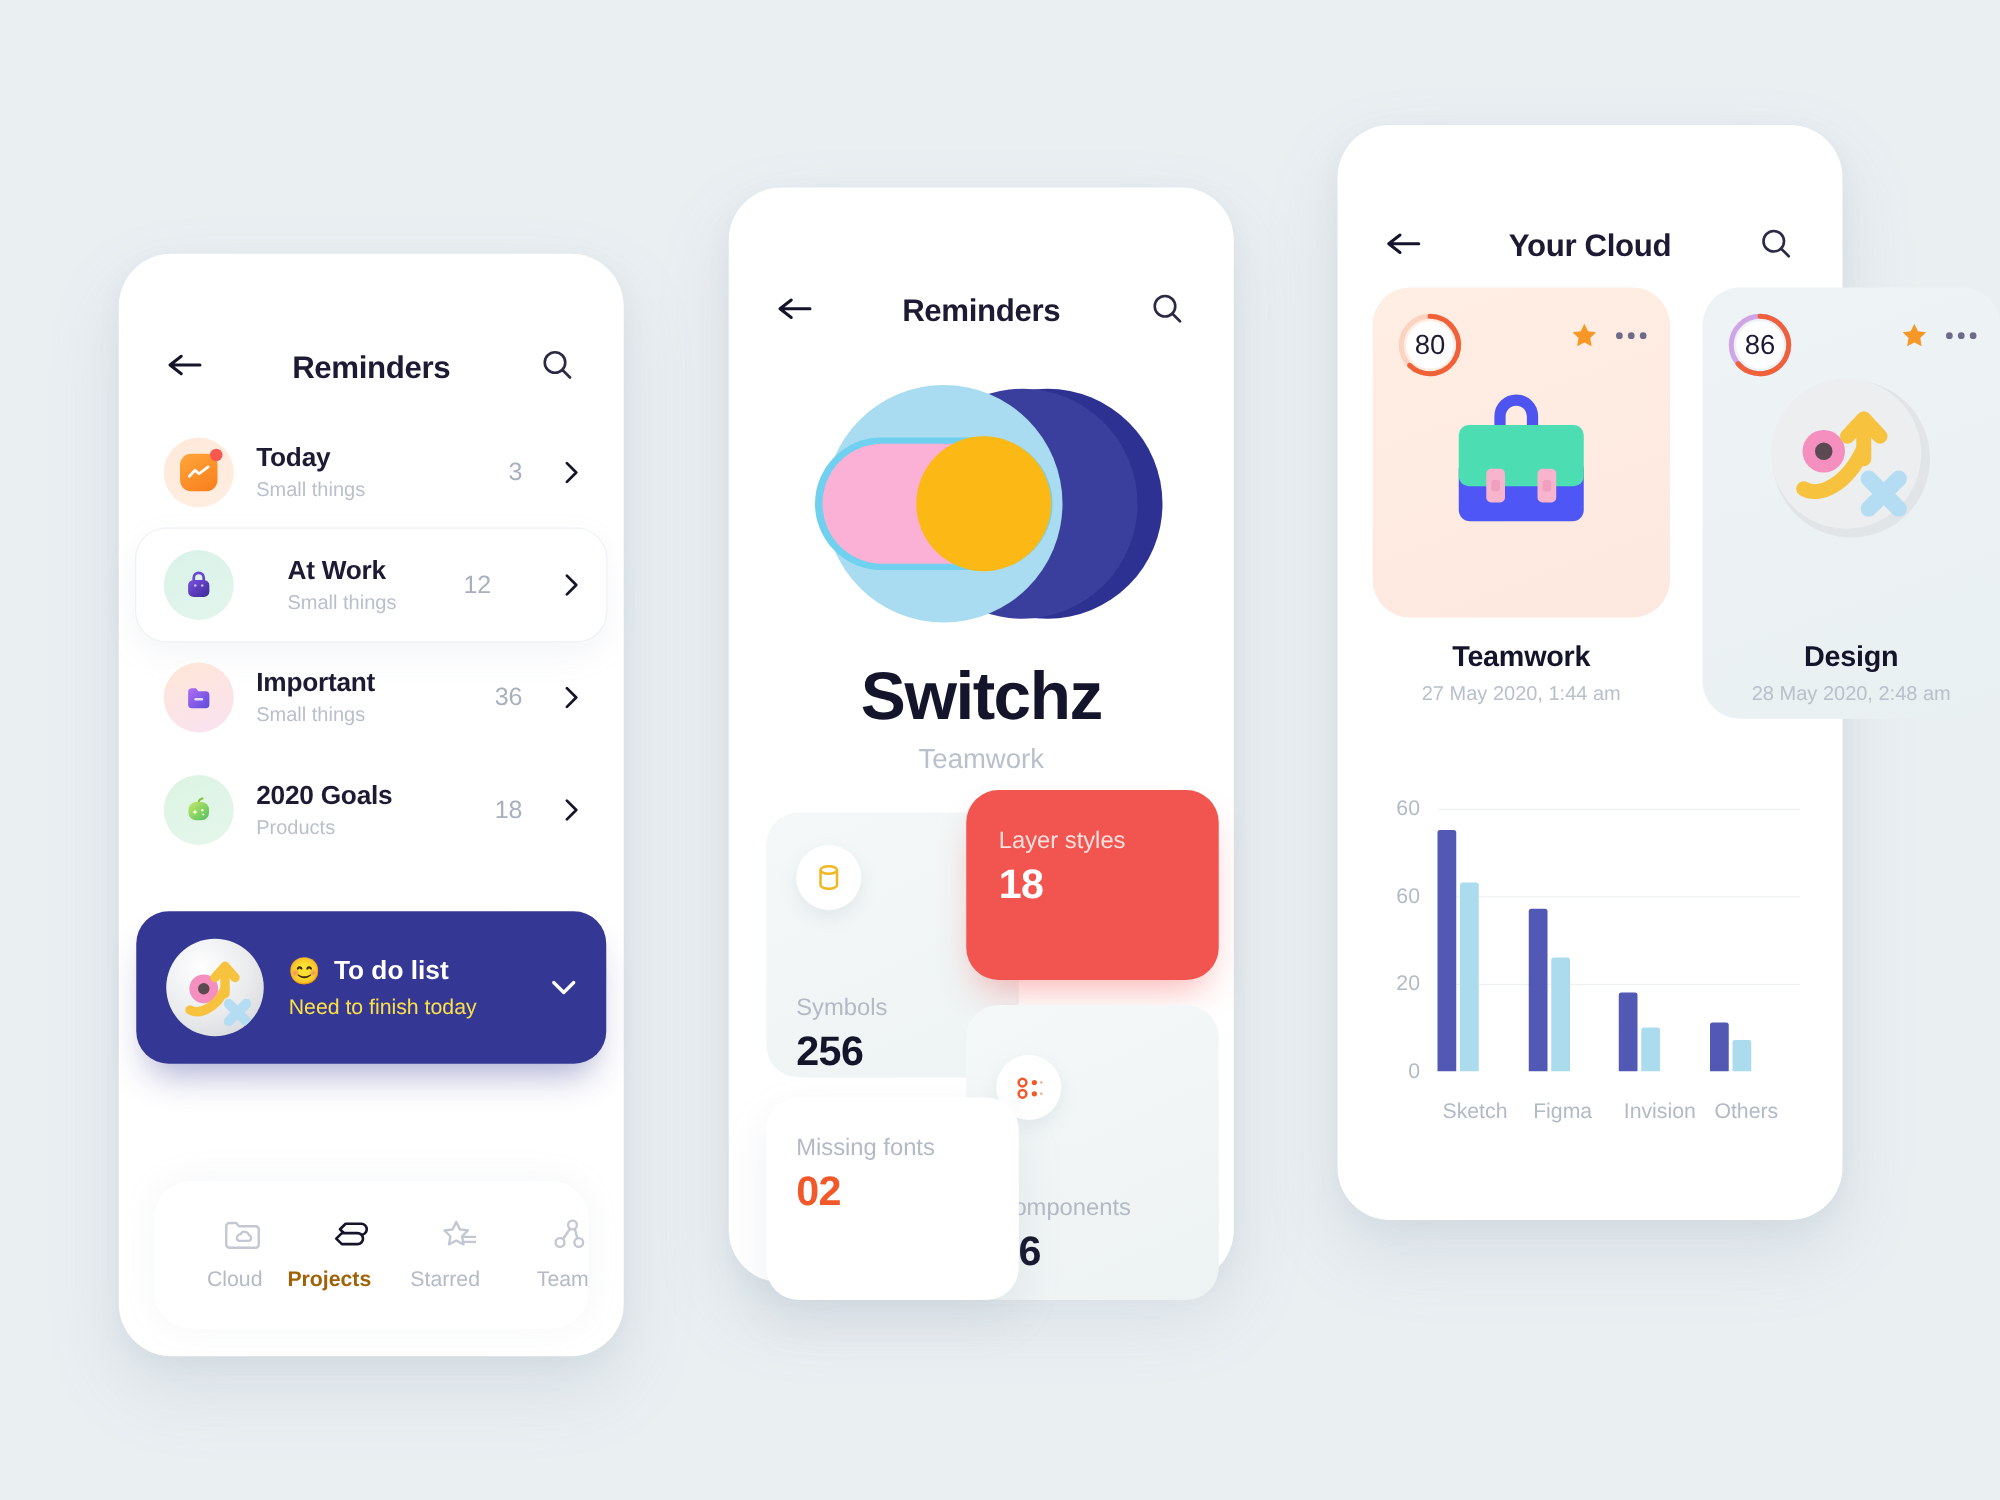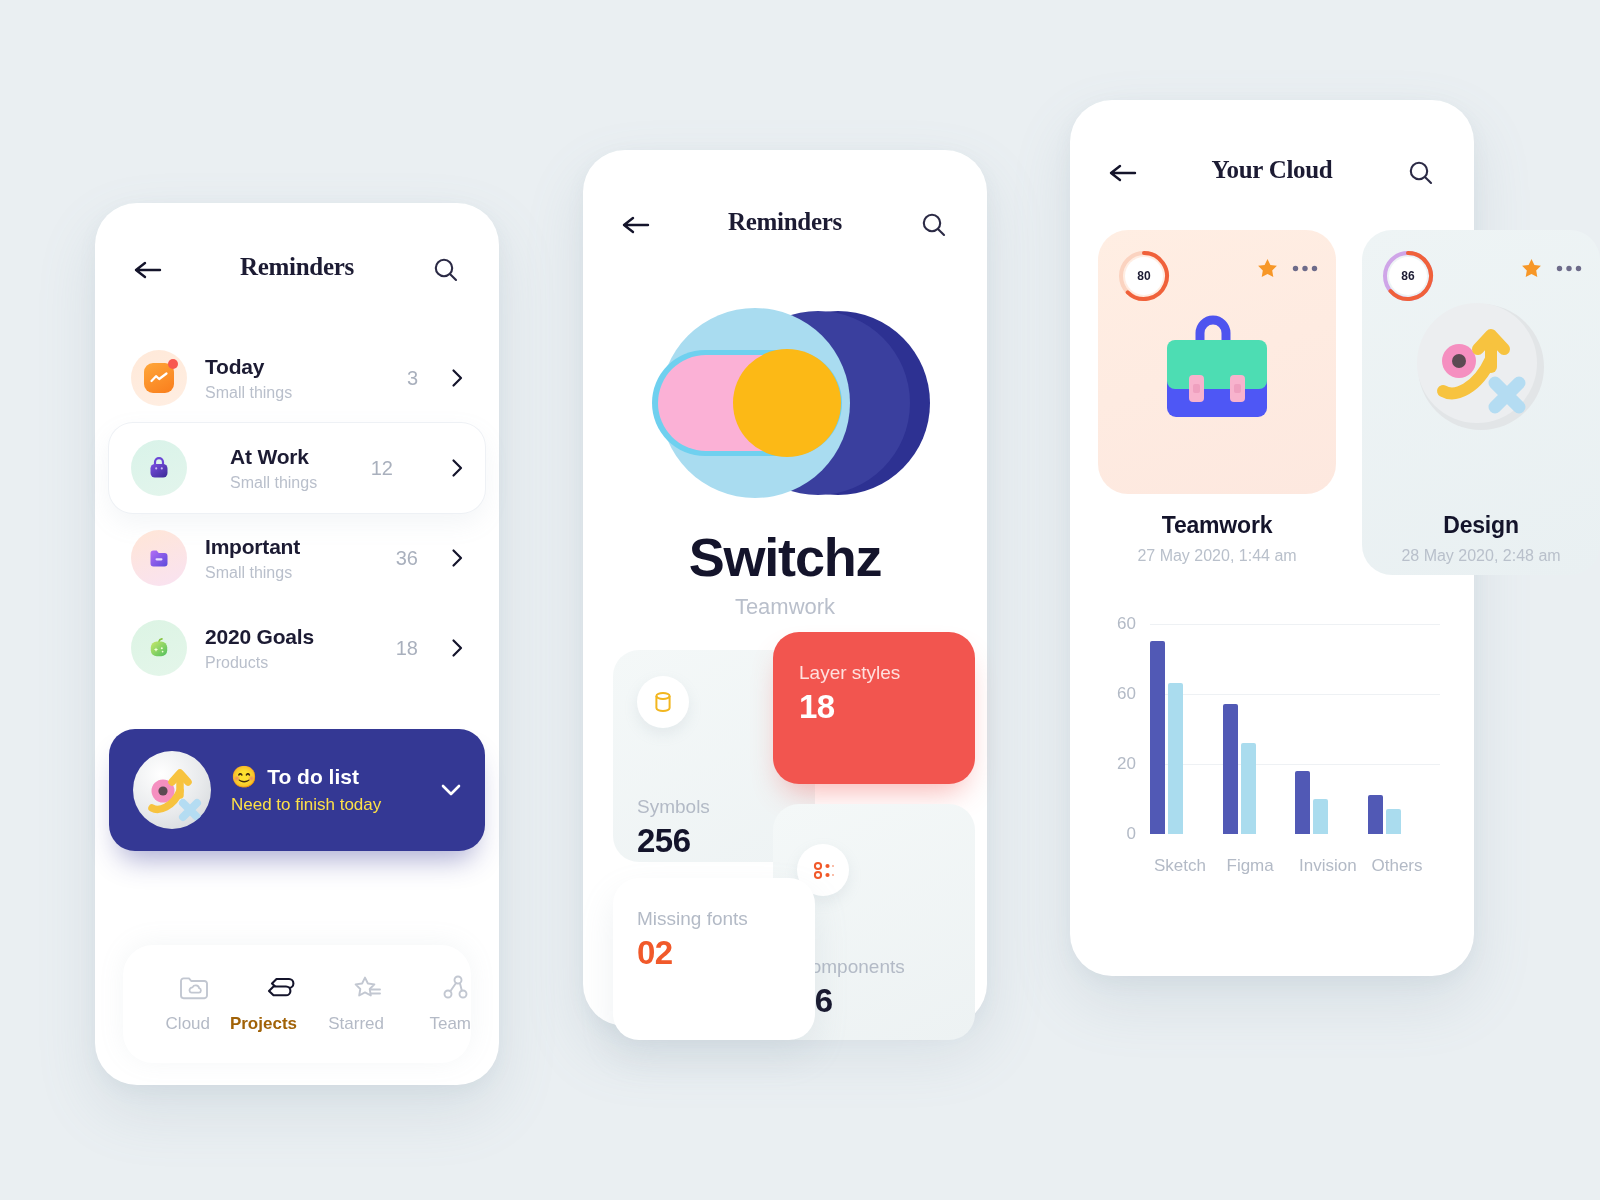--- a/index.html
+++ b/index.html
@@ -14,21 +14,21 @@
   
   .phone {
     position: absolute;
     background: #ffffff;
     border-radius: 42px;
     box-shadow: 0 26px 60px rgba(120,140,160,.16), 0 6px 18px rgba(120,140,160,.07);
   }
 
   
   #phone1 { left: 95px; top: 203px; width: 404px; height: 882px; }
-  .hdr { display: flex; align-items: flex-start; height: 56px; margin: 0 36px; position: relative; font-family: Liberation Serif, serif; }
+  .hdr { display: flex; align-items: flex-end; height: 56px; margin: 0 36px; position: relative; }
   .hdr-title {
     position: absolute; left: 0; right: 0; text-align: center;
     font-size: 25px; font-weight: 700; color: #1c1b33; letter-spacing: -.3px;
   }
   .icon-btn { width: 34px; height: 34px; display: flex; align-items: center; justify-content: center; cursor: pointer; position: relative; z-index: 2;}
   .icon-btn.right { margin-left: auto; }
   svg { display: block; overflow: visible; }
 
   
   .rlist { margin-top: 24px; padding: 0 14px; }
@@ -117,31 +117,31 @@
   .ccard {
     position:absolute; top: 0; width: 238px; border-radius: 30px; padding-bottom: 10px;
   }
   .ccard .thumb { height: 264px; border-radius: 30px; position:relative; }
   .ccard.c1 { left: 28px; }
   .ccard.c1 .thumb { background: linear-gradient(160deg,#ffeee3 0%, #fde8df 100%); }
   .ccard.c2 { left: 292px; background: linear-gradient(160deg,#eef4f5,#e9f0f2); border-radius:30px; }
   .ccard.c2 .thumb { background: transparent; }
   .ring { position:absolute; left: 18px; top: 18px; width: 56px; height:56px; }
   .ring .num { position:absolute; inset:0; display:flex; align-items:center; justify-content:center;
-               font-size: 12px; font-weight:700; color:#1c1b33;}
+               font-size: 22px; font-weight:400; color:#1c1b33;}
   .c-top-right { position:absolute; right: 18px; top: 28px; display:flex; align-items:center; gap: 14px; }
   .ccard .cname { text-align:center; font-size: 23px; font-weight:700; color:#14142b; margin-top: 18px; letter-spacing:-.2px;}
   .ccard .cdate { text-align:center; font-size: 16px; color:#b9c0cb; margin-top: 8px; }
 
   .an-hdr { display:flex; align-items:center; margin: 16px 34px 0; }
   .an-title { font-size: 25px; font-weight:700; color:#14142b; letter-spacing:-.3px;}
   .an-dots { margin-left:auto; }
 
   
-  .chart { position:relative; margin: 20px 34px 0; height: 270px; }
+  .chart { position:relative; margin: 43px 34px 0; height: 270px; }
   .c-plot { position:absolute; left: 46px; right: 0; top: 0; bottom: 42px; }
   .gridline { position:absolute; left:0; right:0; height:1px; background:#eef1f4; }
   .ytick { position:absolute; right: 100%; transform: translateY(-50%); margin-right: 14px;
            font-size: 17px; color:#b3bac6; white-space:nowrap;}
   .bars { position:absolute; left:0; right:0; bottom:0; top:0; display:flex; }
   .bgroup { flex:1; display:flex; align-items:flex-end; justify-content:flex-start; gap: 3px; }
   .bar { width: 15px; border-radius: 2px 2px 0 0; }
   .bar.a { background:#5159b5; }
   .bar.b { background:#aadcee; }
   .xlabels { position:absolute; left: 46px; right:0; bottom: 0; display:flex; }

